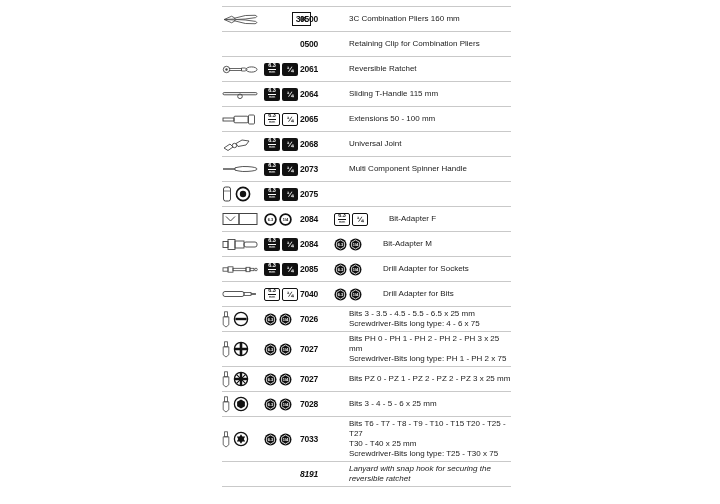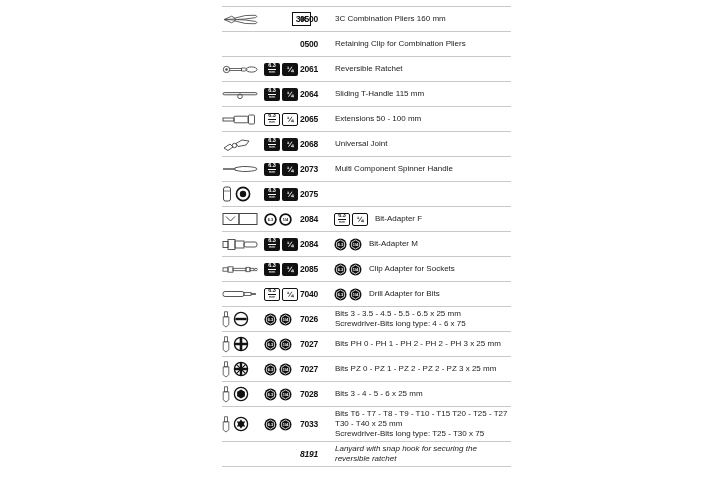--- a/index.html
+++ b/index.html
@@ -23,21 +23,21 @@
     width:36px;flex:0 0 36px;display:flex;align-items:center;gap:2px;
   }
   .c-num{
     width:28px;flex:0 0 28px;
     font-size:8.5px;font-weight:bold;color:#111;letter-spacing:-0.2px;
   }
   .c-post{
     display:flex;align-items:center;gap:2px;margin-left:6px;
   }
   .c-desc{
-    margin-left:7px;font-size:8px;line-height:10px;color:#222;
+    margin-left:21px;font-size:8px;line-height:10px;color:#222;
   }
   .badge{
     display:inline-flex;flex-direction:column;align-items:center;justify-content:center;
     box-sizing:border-box;flex:0 0 auto;
   }
   .b-outline-square{
     width:19px;height:14px;background:#fff;border:1.5px solid #111;
     color:#111;font-weight:bold;font-size:9px;flex-direction:row;margin-left:28px;
   }
   .b-black-square{
@@ -345,21 +345,21 @@
         </span>
         <span class="badge">
           <svg width="13" height="13" viewBox="0 0 13 13">
             <circle cx="6.5" cy="6.5" r="6" fill="#111"></circle>
             <polygon points="10.4,8.75 6.5,11 2.6,8.75 2.6,4.25 6.5,2 10.4,4.25" fill="none" stroke="#fff" stroke-width="0.8"></polygon>
             <text x="6.5" y="8.1" font-size="3.9" font-family="Liberation Sans, sans-serif" font-weight="bold" fill="#fff" text-anchor="middle">1/4</text>
           </svg>
         </span>
       </div>
       <div class="c-desc">
-        <div>Clip Adapter for Sockets</div>
+        <div>Drill Adapter for Sockets</div>
       </div>
     </div>
     <div class="row">
       <div class="c-icons">
         <span class="tool-icon">
           <svg width="36" height="10" viewBox="0 0 36 10">
             <rect x="1" y="2.5" width="21" height="5" rx="2" fill="none" stroke="#444" stroke-width="0.9"></rect>
             <rect x="22" y="3.5" width="7" height="3" fill="none" stroke="#444" stroke-width="0.8"></rect>
             <line x1="29" y1="5" x2="34" y2="5" stroke="#444" stroke-width="1.6"></line>
           </svg>
@@ -459,20 +459,21 @@
           <svg width="13" height="13" viewBox="0 0 13 13">
             <circle cx="6.5" cy="6.5" r="6" fill="#111"></circle>
             <polygon points="10.4,8.75 6.5,11 2.6,8.75 2.6,4.25 6.5,2 10.4,4.25" fill="none" stroke="#fff" stroke-width="0.8"></polygon>
             <text x="6.5" y="8.1" font-size="3.9" font-family="Liberation Sans, sans-serif" font-weight="bold" fill="#fff" text-anchor="middle">1/4</text>
           </svg>
         </span>
       </div>
       <div class="c-num">7027</div>
       <div class="c-desc">
         <div>Bits PH 0 - PH 1 - PH 2 - PH 2 - PH 3 x 25 mm</div>
+        <div>Screwdriver-Bits long type: PH 1 - PH 2 x 75</div>
       </div>
     </div>
     <div class="row">
       <div class="c-icons">
         <span class="tool-icon">
           <svg width="8" height="17" viewBox="0 0 8 17">
             <rect x="2.6" y="0.8" width="2.8" height="5" fill="none" stroke="#444" stroke-width="0.8"></rect>
             <path d="M1.2 5.8 h5.6 v8 L4 16 L1.2 13.8 Z" fill="none" stroke="#444" stroke-width="0.8"></path>
           </svg>
         </span>

